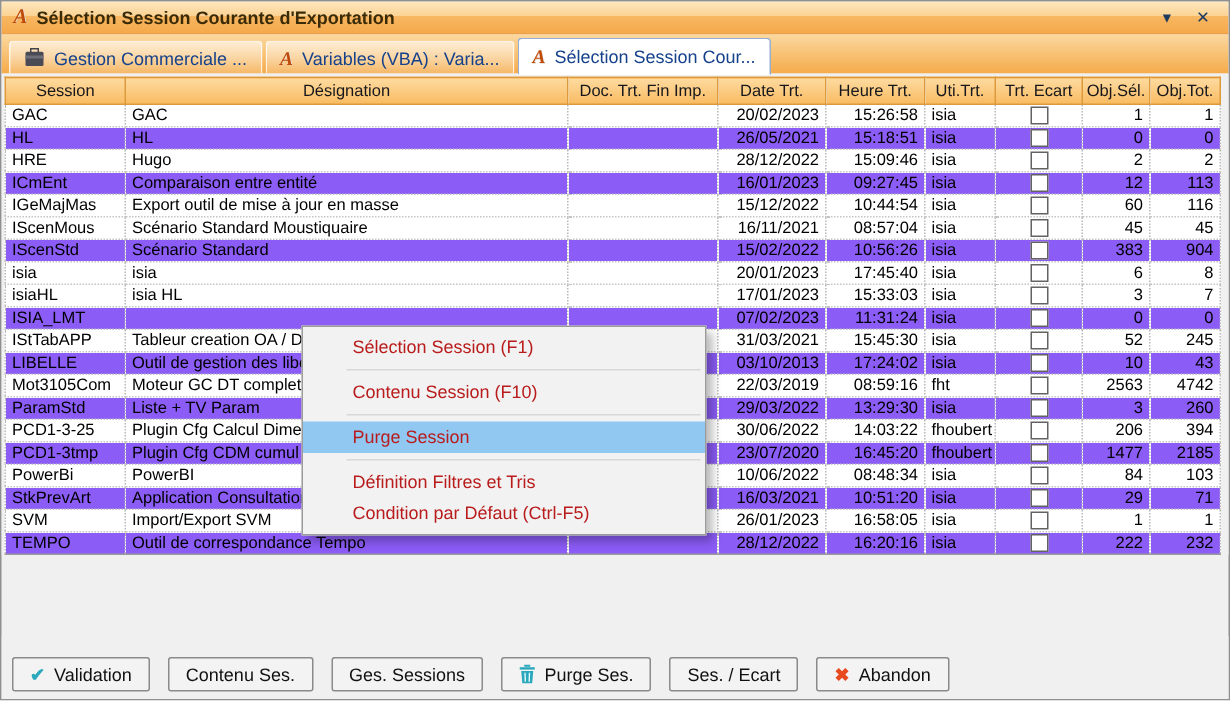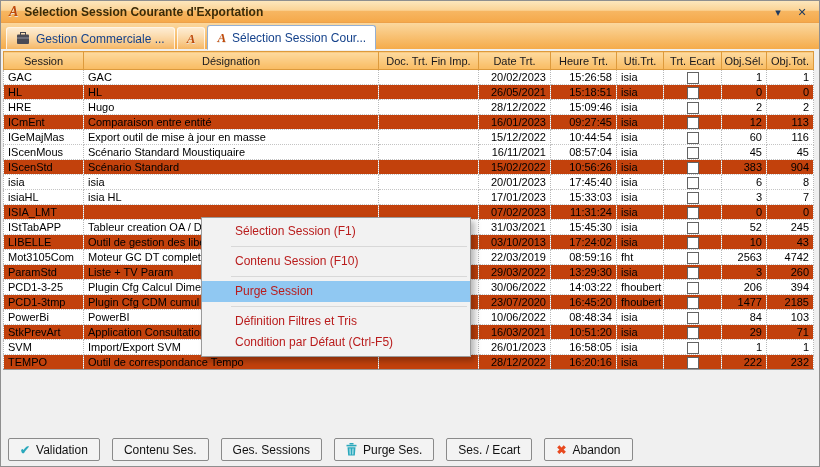--- a/index.html
+++ b/index.html
@@ -25,21 +25,21 @@
 
   
   .content{position:absolute;top:48px;left:0;width:820px;background:#f0f0f0;padding:2px 0 0 2px}
   table.grid{border-collapse:collapse;table-layout:fixed;width:810px;font-size:11px;color:#000;
     background:#fff;border-left:1px dotted #b8b8b8;border-bottom:1px solid #9a9a9a}
   .grid th{height:18px;background:linear-gradient(#fdda9f,#f9bb61);border:1px solid #dd9a3c;border-left:none;
     font-weight:400;color:#17171c;text-align:center;overflow:hidden;white-space:nowrap;padding:0 2px;cursor:default}
   .grid th:first-child{border-left:1px solid #dd9a3c}
   .grid td{height:15px;border-right:1px dotted #b8b8b8;border-bottom:1px dotted #c4c4c4;
     padding:0 4px;white-space:nowrap;overflow:hidden;cursor:default}
-  .grid tr.odd{background:#c2410c}
+  .grid tr.odd{background:#8b5cf6}
   .grid tr.selected{background:#a9d3f1}
   .grid tr.selected td{border-bottom:1px dotted #6f95b8}
   .al{text-align:left}.ac{text-align:right}.ar{text-align:right}
   .cb{display:inline-block;width:12px;height:12px;background:#fff;border:1px solid #636363;vertical-align:middle}
   .cbcell{text-align:center}
 
   
   .context-menu{position:absolute;left:200px;top:216px;width:270px;background:#f2f2f2;
     border:1px solid #9b9b9b;box-shadow:4px 4px 6px rgba(0,0,0,.28);padding:3px 0;z-index:10;
     font-size:12px;color:#b91c1c}
@@ -73,20 +73,21 @@
       <div class="tab">
         <span class="ic-svg"><svg width="14" height="13" viewBox="0 0 14 13">
             <rect x="4.5" y="0.5" width="5" height="3" fill="none" stroke="#44444c"></rect>
             <rect x="1" y="2.5" width="12" height="9.5" rx="1" fill="#4a4a54"></rect>
             <rect x="1" y="5" width="12" height="2" fill="#6e6e7a"></rect>
           </svg></span>
         <span>Gestion Commerciale ...</span>
       </div>
       <div class="tab">
         <span class="a-logo">A</span>
+        <span>Variables (VBA) : Varia...</span>
       </div>
       <div class="tab active">
         <span class="a-logo">A</span>
         <span>Sélection Session Cour...</span>
       </div>
     </div>
 
   <div class="content">
     <table class="grid">
       <colgroup id="cols">

